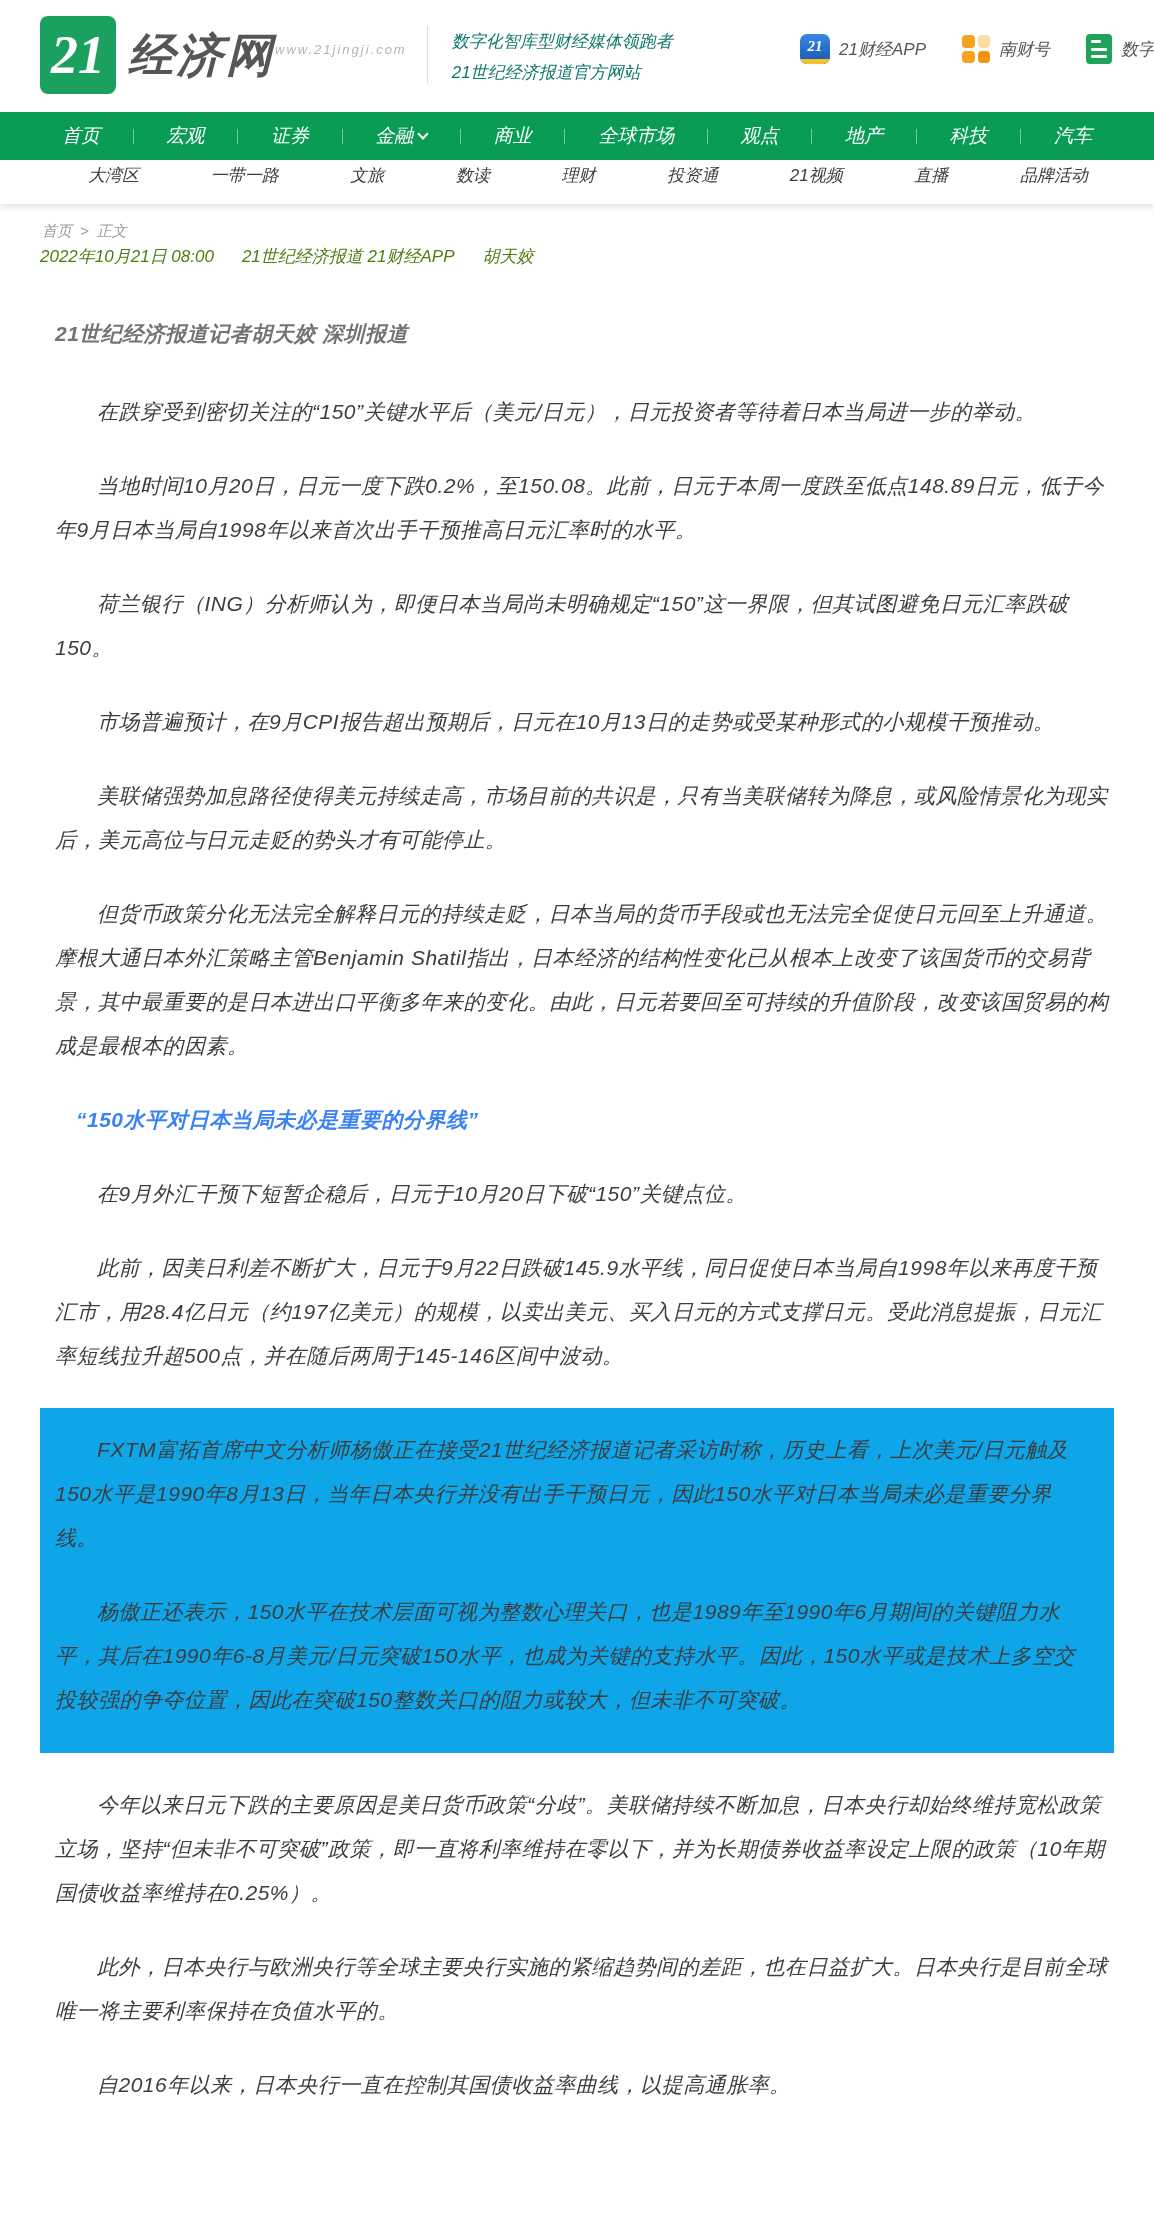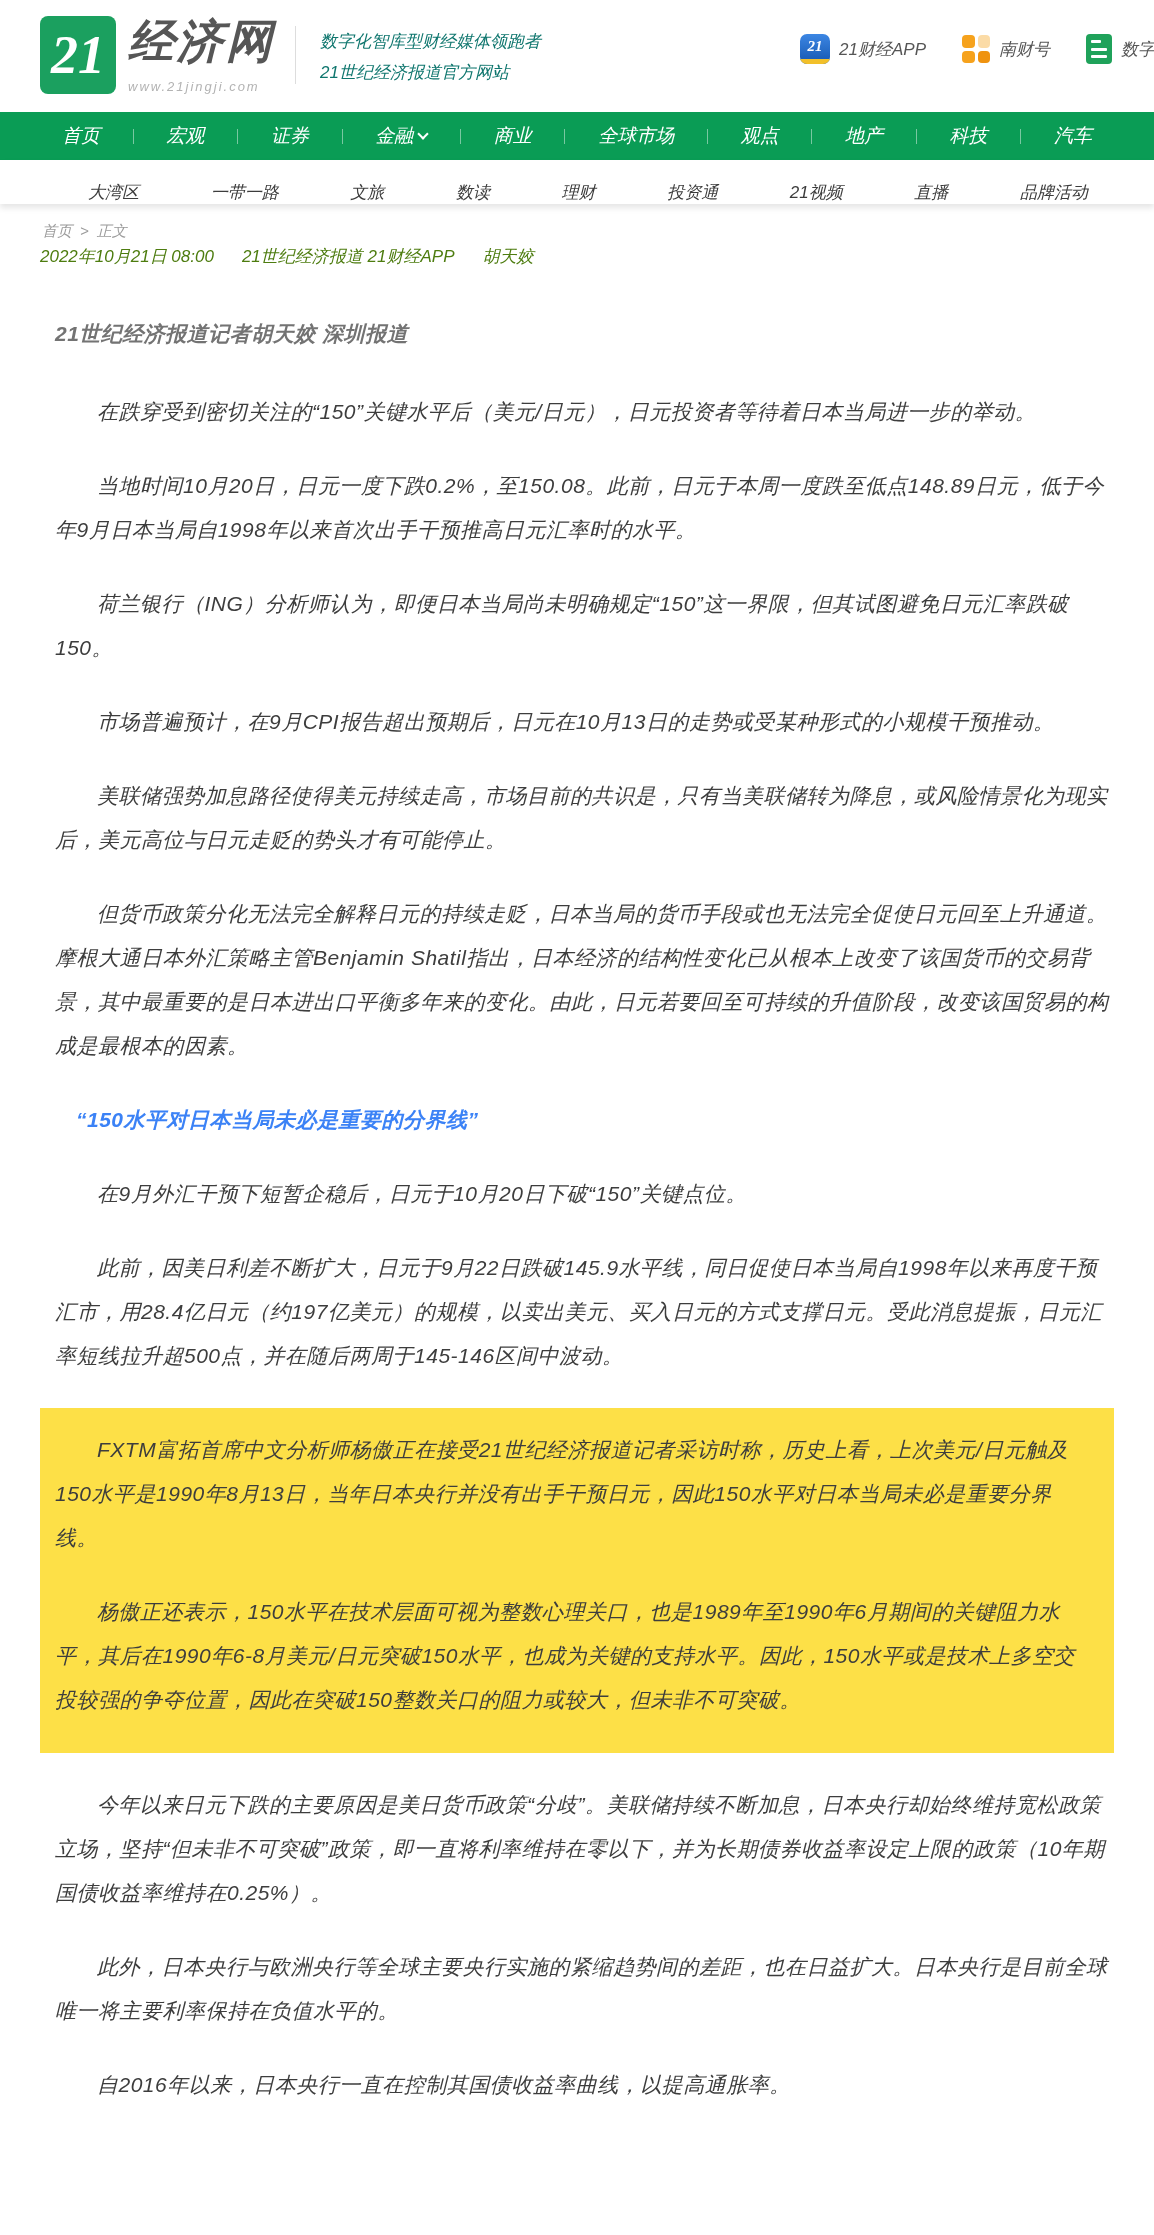--- a/index.html
+++ b/index.html
@@ -6,21 +6,21 @@
   html,body { background:#fff; }
   body { font-family:"Liberation Sans","DejaVu Sans",sans-serif; }
   .page { width:1154px; height:2235px; overflow:hidden; position:relative; background:#fff;font-style:italic; }
 
   
   .header { position:relative; height:112px; background:#fff; }
   .logo-wrap { position:absolute; left:40px; top:16px; display:flex; align-items:center; }
   .logo-badge { width:76px; height:78px; background:#1ba05f; border-radius:8px; color:#fff;
     font-family:"Liberation Serif","DejaVu Serif",serif; font-size:54px; font-weight:bold;
     display:flex; align-items:center; justify-content:center; }
-  .logo-text { margin-left:12px; display:flex; flex-direction:column; }
+  .logo-text { margin-left:12px; display:flex; flex-direction:row; }
   .logo-name { font-size:46px; font-weight:bold; color:#565656; letter-spacing:3px; line-height:1.1; }
   .logo-url { font-size:13px; color:#b3b3b3; letter-spacing:2px; margin-top:12px; }
   .header-divider { width:1px; height:58px; background:#ddd; margin:0 24px 0 20px; }
   .tagline { font-size:17px; color:#0f766e; line-height:1.85; padding-top:4px; }
 
   .apps { position:absolute; right:-18px; top:34px; display:flex; gap:36px; align-items:center; }
   .app-item { display:flex; align-items:center; gap:9px; font-size:17px; color:#555; cursor:pointer; white-space:nowrap; }
   .icon-21app { width:30px; height:30px; border-radius:7px; overflow:hidden;
     background:linear-gradient(#3c86e3,#15繁0b8); background:linear-gradient(#3c86e3,#1557b1);
     display:flex; flex-direction:column; }
@@ -36,40 +36,40 @@
 
   
   .nav { background:#0a9c55; height:48px; display:flex; align-items:center; padding:0 62px; }
   .nav-inner { display:flex; flex:1; justify-content:space-between; align-items:center; }
   .nav-item { color:#fff; font-size:19px; cursor:pointer; display:flex; align-items:center; gap:6px; white-space:nowrap; }
   .nav-sep { width:1px; height:15px; background:rgba(255,255,255,.45); }
   .chevron-down { width:8px; height:8px; border-right:2px solid #fff; border-bottom:2px solid #fff;
     transform:rotate(45deg); margin-top:-4px; }
 
   
-  .subnav { height:44px; display:flex; align-items:flex-end; padding:12px 66px 0 88px;
+  .subnav { height:44px; display:flex; align-items:flex-start; padding:4px 66px 0 88px;
     background:#fff; box-shadow:0 4px 6px rgba(0,0,0,.10); position:relative; z-index:2; }
   .subnav-inner { display:flex; flex:1; justify-content:space-between; }
   .subnav-item { font-size:17px; color:#3c3c3c; cursor:pointer; white-space:nowrap; }
 
   
   .breadcrumb { padding:18px 0 4px 42px; font-size:15px; color:#9b9b9b; display:flex; gap:8px; }
   .breadcrumb .crumb-home { cursor:pointer; }
 
   
   .article { padding:0 40px; }
   .article-title { font-size:43px; line-height:1.5; color:#2d3039; font-weight:bold;
     margin:16px 0 24px; max-width:1012px; letter-spacing:1px; }
   .meta { color:#4d7c0f; font-size:17px; margin-bottom:44px; display:flex; gap:28px; }
 
   .article-body { font-size:21px; line-height:44px; color:#3d3d3d; padding:0 5px 0 15px; letter-spacing:.5px; }
   .article-body p { margin:0 0 30px; text-indent:2em; }
   .reporter-line { font-weight:bold; color:#737373; text-indent:0 !important; margin-bottom:34px !important; }
   .subheading { font-weight:bold; color:#3b82f6; text-indent:1em !important; }
-  .highlight-block { background:#fde047; margin:6px -5px 30px -15px; padding:20px 20px 1px 15px; }
+  .highlight-block { background:#0ea5e9; margin:6px -5px 30px -15px; padding:20px 20px 1px 15px; }
 </style>
 </head>
 <body>
 
 <div class="page">
 
   <div class="header">
     <div class="logo-wrap">
       <div class="logo-badge">21</div>
       <div class="logo-text">

